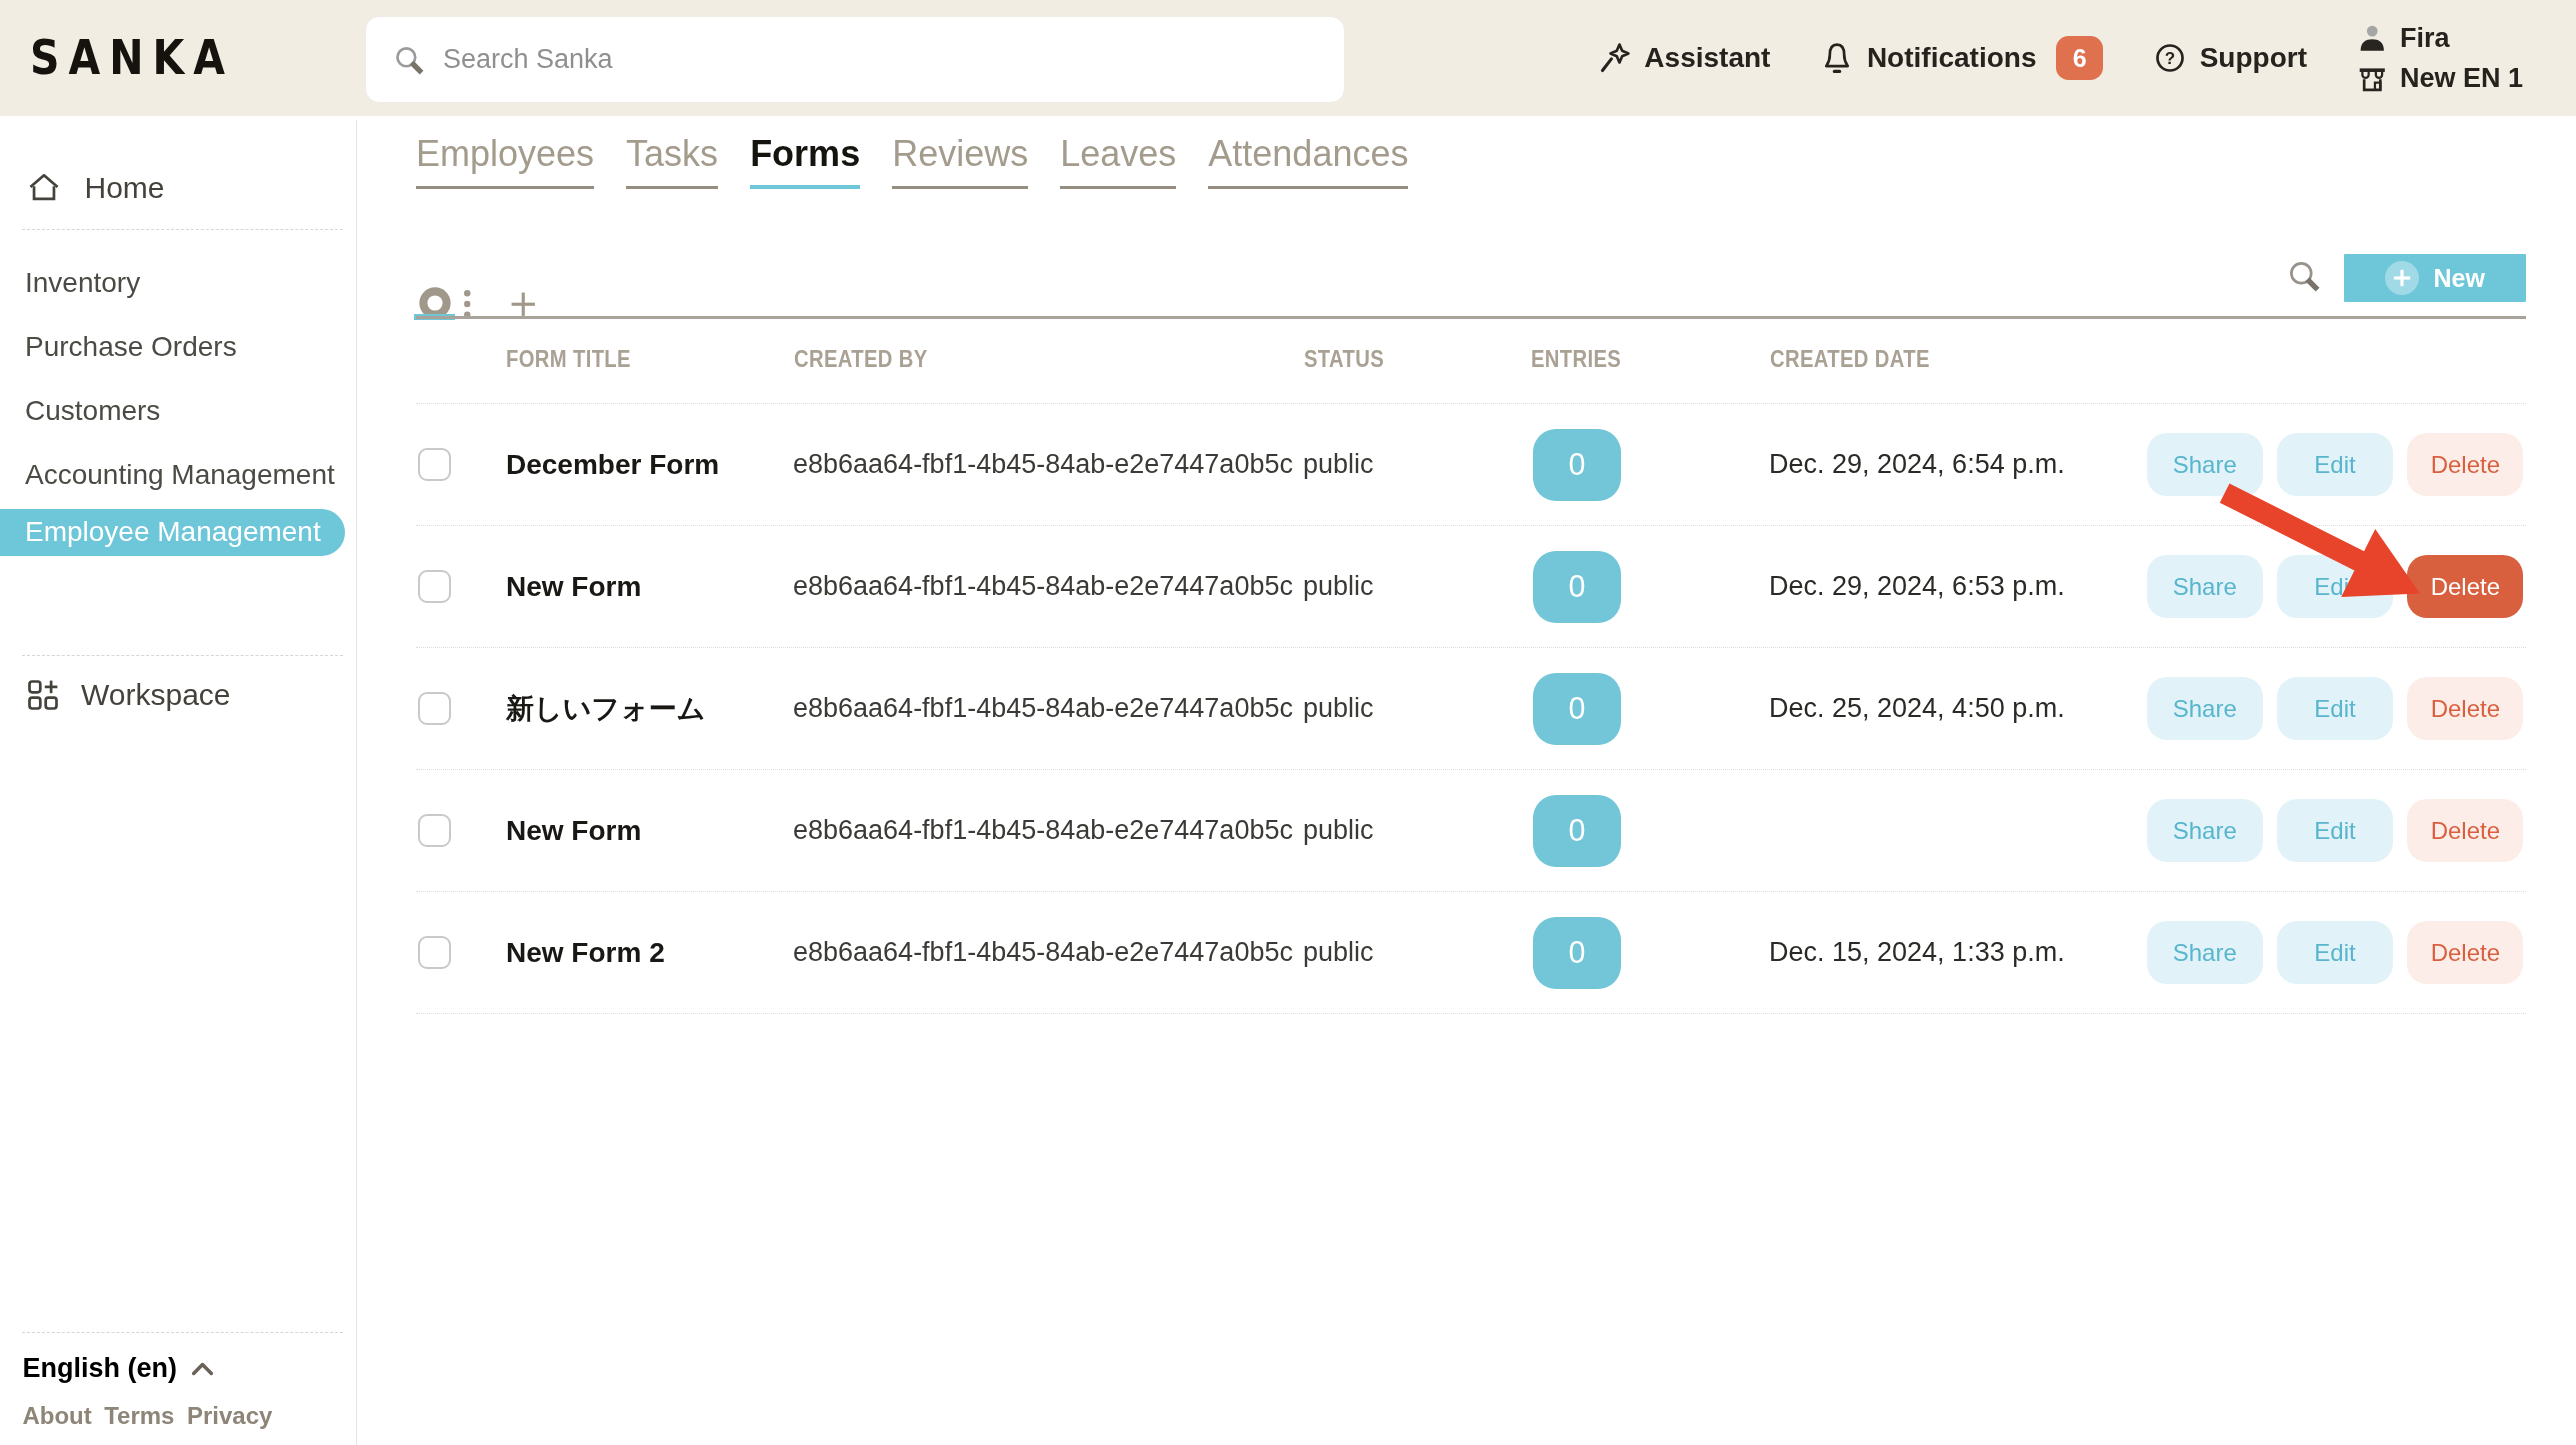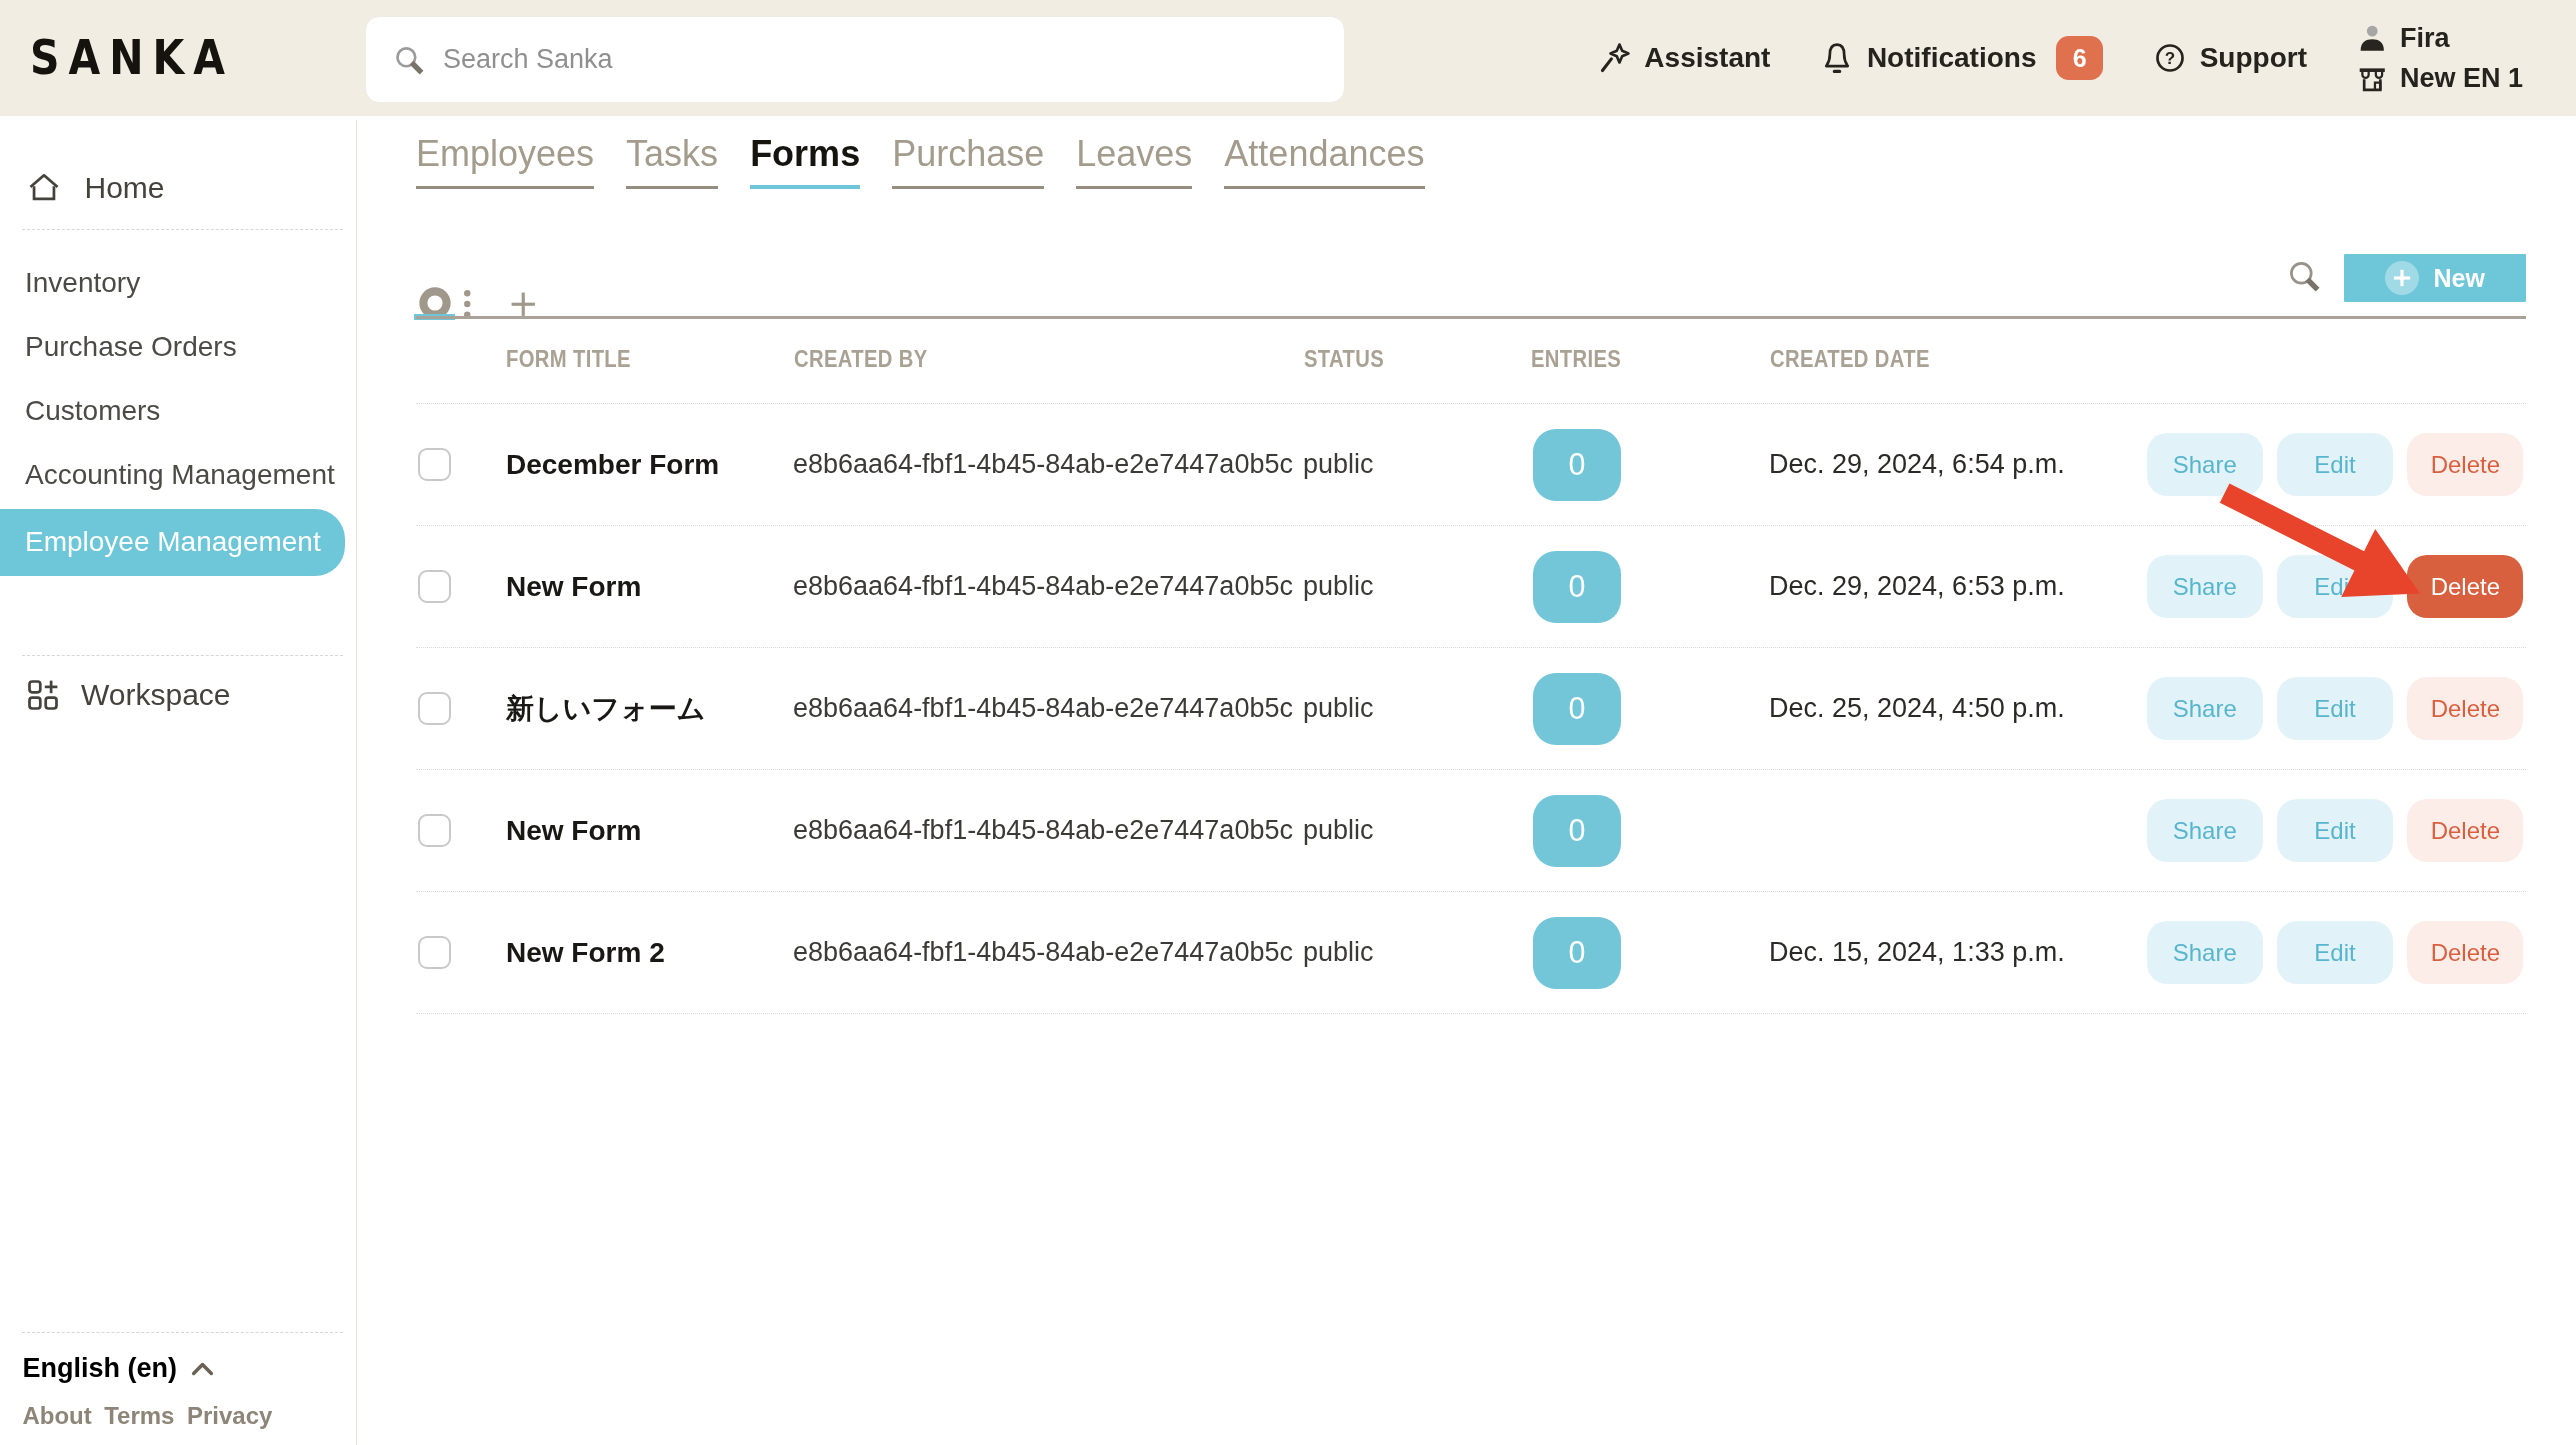--- a/index.html
+++ b/index.html
@@ -47,21 +47,21 @@
     display:flex; align-items:center; gap:21.5px; font-size:30px; color:#45423c; cursor:pointer;
   }
   .side-divider { position:absolute; left:22.4px; right:13.4px; border-top:1.8px dashed #d8d6d1; }
   .d1 { top:109px; } .d2 { top:535px; } .d3 { top:1212px; }
   .side-list { position:absolute; top:131px; left:0; right:0; }
   .side-item {
     height:64px; display:flex; align-items:center; padding-left:25px;
     font-size:28px; color:#4c4a45; cursor:pointer;
   }
   .side-item.active {
-    height:67px; width:345px; margin:1.8px 0;
+    height:47px; width:345px; margin:1.8px 0;
     background:#6ec6d9; color:#fff; border-radius:0 30px 30px 0;
   }
   .side-workspace {
     position:absolute; top:543px; left:25px; height:64px;
     display:flex; align-items:center; gap:20px; font-size:30px; color:#45423c; cursor:pointer;
   }
   .side-lang {
     position:absolute; top:1233px; left:22.4px;
     display:flex; align-items:center; gap:14.3px;
     font-size:27px; font-weight:700; color:#000000; cursor:pointer;
@@ -233,21 +233,21 @@
     <span>Privacy</span>
   </div>
 </div>
 
 <div class="main">
 
   <div class="tabs">
     <div class="tab">Employees</div>
     <div class="tab">Tasks</div>
     <div class="tab active">Forms</div>
-    <div class="tab">Purchase</div>
+    <div class="tab">Reviews</div>
     <div class="tab">Leaves</div>
     <div class="tab">Attendances</div>
   </div>
 
   <svg class="ic icon-abs" style="left:61px; top:166px;" width="34" height="34" viewBox="0 0 38 38">
     <circle cx="19" cy="19" r="13" fill="none" stroke="#a0988a" stroke-width="9"></circle>
   </svg>
   <svg class="ic icon-abs" style="left:104px; top:167px;" width="12.5" height="34" viewBox="0 0 14 38">
     <circle cx="7" cy="7" r="3.6" fill="#a0988a"></circle>
     <circle cx="7" cy="19" r="3.6" fill="#a0988a"></circle>

